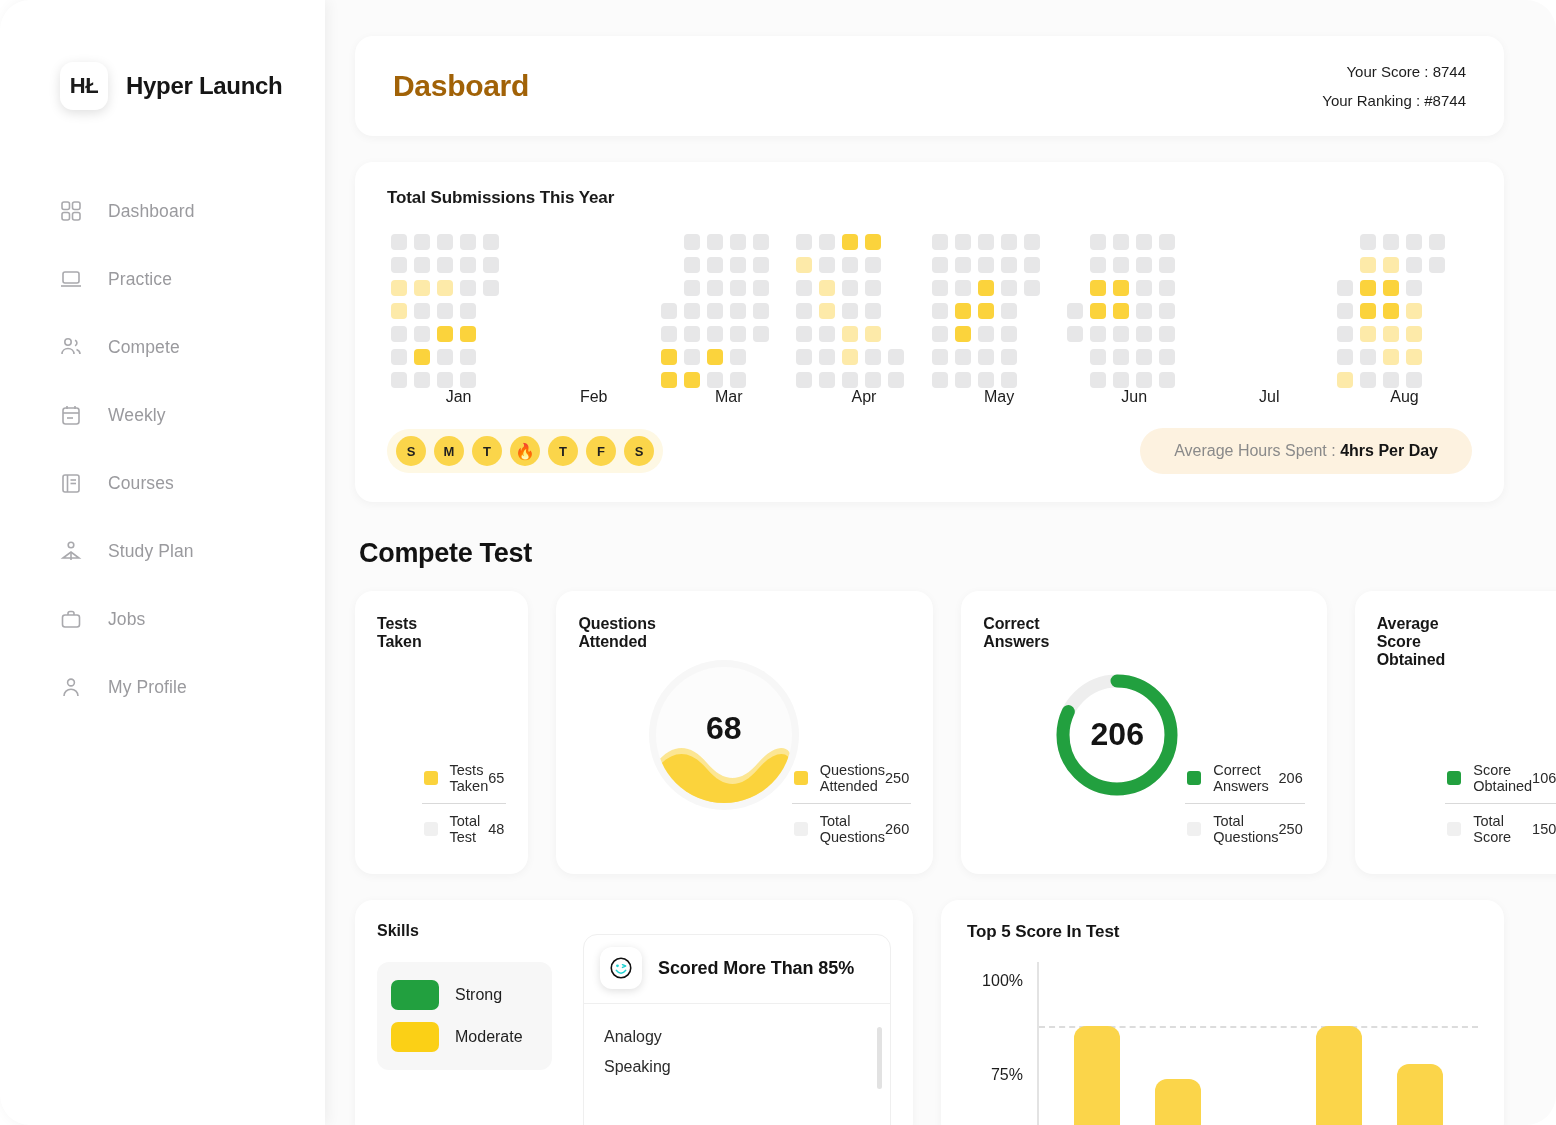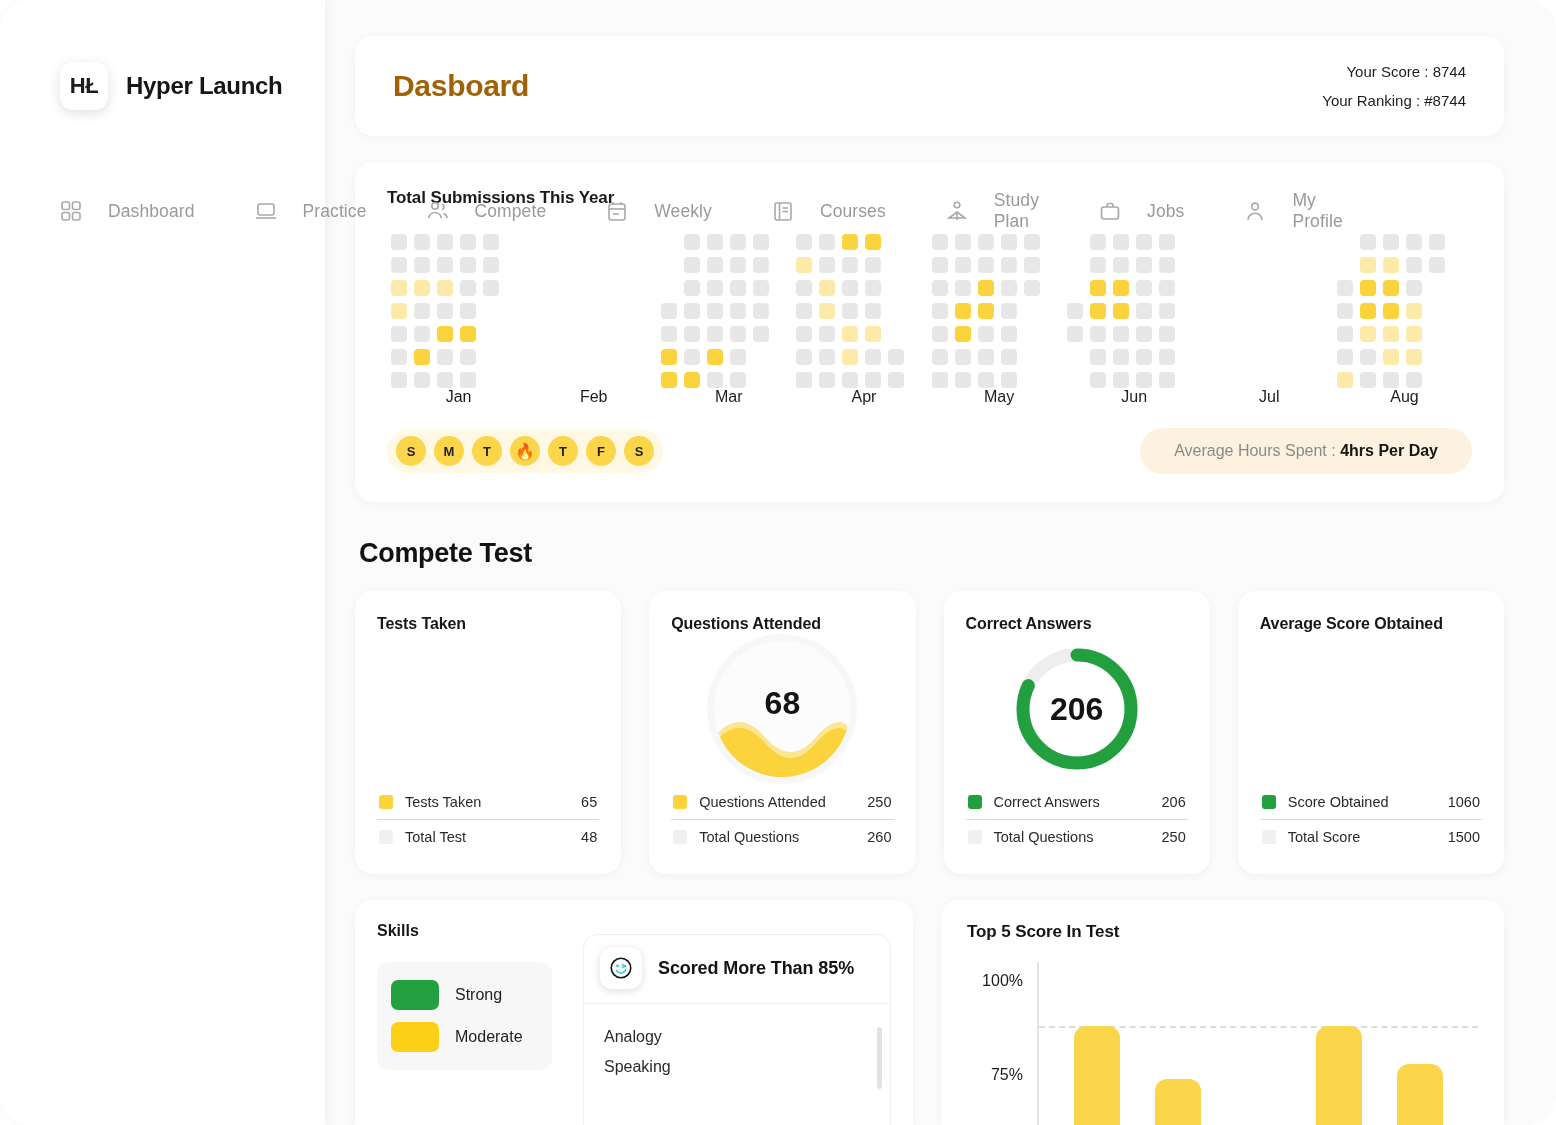--- a/index.html
+++ b/index.html
@@ -31,21 +31,21 @@
   .brand-logo {
     width: 48px; height: 48px; border-radius: 13px;
     background: #ffffff;
     box-shadow: 0 3px 12px rgba(0,0,0,0.13);
     display: flex; align-items: center; justify-content: center;
     font-weight: bold; font-size: 22px; color: #1b1b1b;
     letter-spacing: -0.5px;
   }
   .brand-name { font-size: 24px; font-weight: bold; color: #161616; letter-spacing: -0.3px; }
 
-  .nav { margin-top: 78px; display: flex; flex-direction: row; }
+  .nav { margin-top: 78px; display: flex; flex-direction: column; }
   .nav-item {
     display: flex; align-items: center; gap: 24px;
     height: 46px; padding-left: 58px; margin-bottom: 22px;
     cursor: pointer;
   }
   .nav-ico { width: 26px; height: 26px; flex: 0 0 26px; display:flex; align-items:center; justify-content:center; }
   .nav-ico svg { width: 24px; height: 24px; display:block; }
   .nav-label { font-size: 17.5px; color: #9a9a9e; letter-spacing: 0.1px; }
 
   
@@ -103,21 +103,21 @@
     background: #fdf2e0; border-radius: 24px;
     padding: 14px 34px; font-size: 16px; color: #8a8a8a;
   }
   .avg-badge b { color: #151515; font-weight: bold; }
 
   
   .section-title { font-size: 27px; font-weight: bold; color: #121212; margin: 36px 0 22px 4px; letter-spacing: -0.3px; }
 
   
   .stats { display: flex; gap: 28px; }
-  .stat { flex: 1; height: 283px; padding: 24px 22px 20px 22px; display: flex; flex-direction: column; }
+  .stat { flex: 1; height: 283px; padding: 24px 22px 20px 22px; display: flex; }
   .stat-title { font-size: 16px; font-weight: bold; color: #171717; letter-spacing: -0.1px; }
   .stat-vis { flex: 1; display: flex; align-items: center; justify-content: center; }
   .legend { margin-top: auto; }
   .legend-row { display: flex; align-items: center; padding: 9px 2px; }
   .legend-row.top { border-bottom: 1px solid #d9d9d9; }
   .sw { width: 14px; height: 14px; border-radius: 3px; margin-right: 12px; flex: 0 0 14px; }
   .sw.yellow { background: #fbd33c; }
   .sw.green { background: #22a03f; }
   .sw.grey { background: #f0f0f0; }
   .legend-name { font-size: 14.5px; color: #2a2a2a; }

